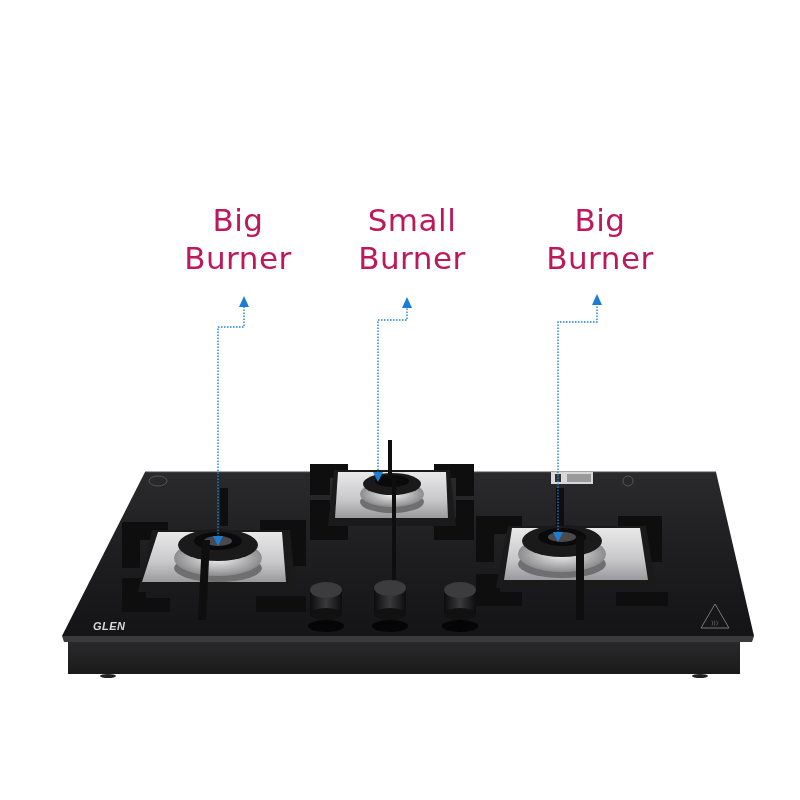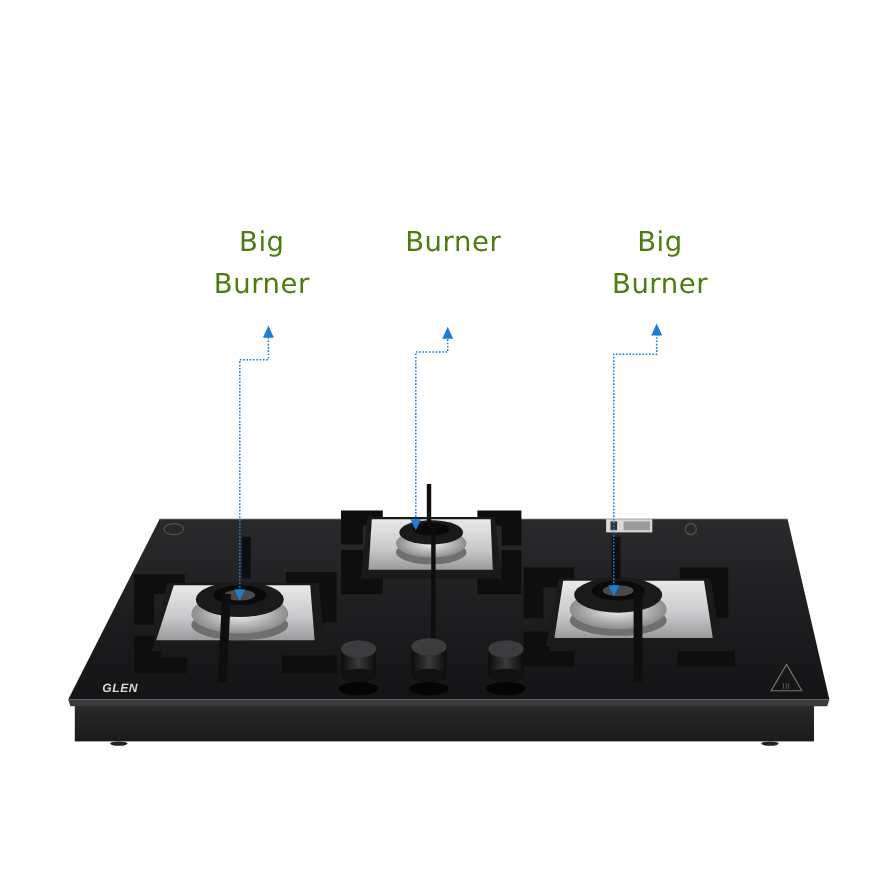--- a/index.html
+++ b/index.html
@@ -1,29 +1,30 @@
 <!DOCTYPE html>
 <html><head>
 <meta charset="utf-8">
 <style>
   html, body { margin: 0; padding: 0; }
   body { width: 800px; height: 800px; background: #ffffff; position: relative; overflow: hidden; font-family: "DejaVu Sans", sans-serif; }
-  .label { position: absolute; text-align: center; color: #4d7c0f; font-size: 25px; line-height: 38px; font-weight: 400; letter-spacing: 0.5px; }
+  .label { position: absolute; text-align: center; color: #be185d; font-size: 31px; line-height: 38px; font-weight: 400; letter-spacing: 0.5px; }
   .label span { display: block; }
   svg { position: absolute; left: 0; top: 0; }
   .brand { position: absolute; left: 66px; top: 620px; color: #d8d8d8; font-size: 11px; font-weight: 700; font-style: italic; letter-spacing: 0.5px; font-family: "Liberation Sans", sans-serif; margin-left: 27px; }
 </style>
 </head>
 <body>
 
 <div class="label" style="left:168px; top:201px; width:140px;">
   <span>Big</span>
   <span>Burner</span>
 </div>
 <div class="label" style="left:342px; top:201px; width:140px;">
+  <span>Small</span>
   <span>Burner</span>
 </div>
 <div class="label" style="left:530px; top:201px; width:140px;">
   <span>Big</span>
   <span>Burner</span>
 </div>
 
 <svg width="800" height="800" viewBox="0 0 800 800">
   <defs>
     <linearGradient id="glass" x1="0" y1="0" x2="0" y2="1">

